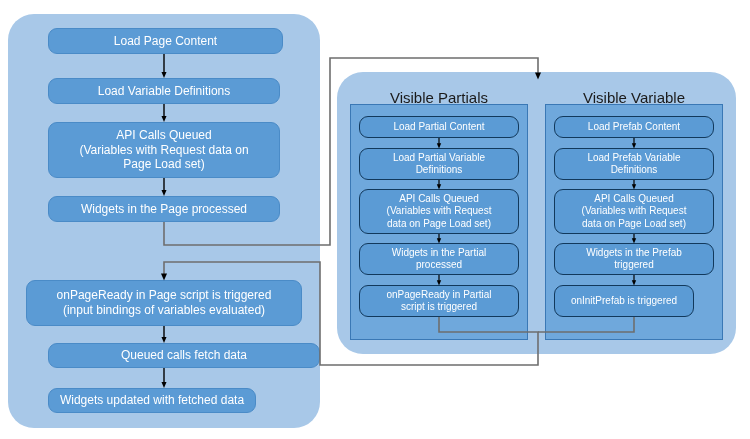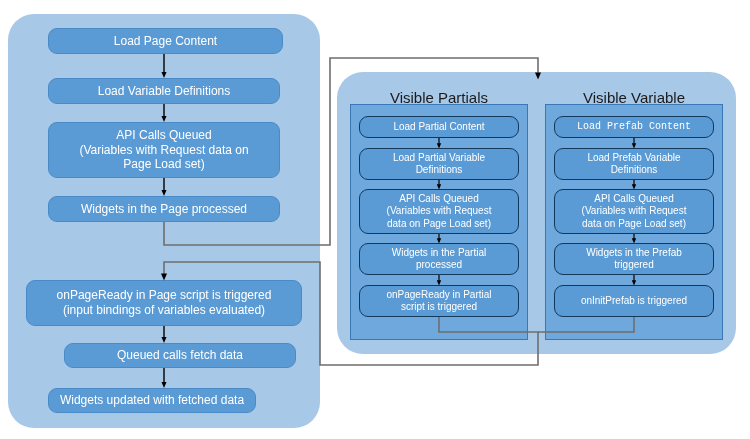--- a/index.html
+++ b/index.html
@@ -108,52 +108,52 @@
 
   <div class="node page-node" style="left:48px; top:122px; width:232px; height:56px;">API Calls Queued
 (Variables with Request data on
 Page Load set)</div>
 
   <div class="node page-node" style="left:48px; top:196px; width:232px; height:26px;">Widgets in the Page processed</div>
 
   <div class="node page-node" style="left:26px; top:280px; width:276px; height:46px;">onPageReady in Page script is triggered
 (input bindings of variables evaluated)</div>
 
-  <div class="node page-node" style="left:64px; top:343px; width:232px; height:25px;border-radius:9px;">Queued calls fetch data</div>
+  <div class="node page-node" style="left:48px; top:343px; width:272px; height:25px;border-radius:9px;">Queued calls fetch data</div>
 
   <div class="node page-node" style="left:48px; top:388px; width:208px; height:25px;">Widgets updated with fetched data</div>
 
   <div class="node sub-node" style="left:359px; top:116px; width:160px; height:22px;">Load Partial Content</div>
 
   <div class="node sub-node" style="left:359px; top:148px; width:160px; height:32px;">Load Partial Variable
 Definitions</div>
 
   <div class="node sub-node" style="left:359px; top:189px; width:160px; height:45px;">API Calls Queued
 (Variables with Request
 data on Page Load set)</div>
 
   <div class="node sub-node" style="left:359px; top:243px; width:160px; height:32px;">Widgets in the Partial
 processed</div>
 
   <div class="node sub-node" style="left:359px; top:285px; width:160px; height:32px;">onPageReady in Partial
 script  is triggered</div>
 
-  <div class="node sub-node" style="left:554px; top:116px; width:160px; height:22px;font-family:Liberation Mono, monospace;">Load Prefab Content</div>
+  <div class="node sub-node" style="left:554px; top:116px; width:160px; height:22px;">Load Prefab Content</div>
 
   <div class="node sub-node" style="left:554px; top:148px; width:160px; height:32px;">Load Prefab Variable
 Definitions</div>
 
   <div class="node sub-node" style="left:554px; top:189px; width:160px; height:45px;">API Calls Queued
 (Variables with Request
 data on Page Load set)</div>
 
   <div class="node sub-node" style="left:554px; top:243px; width:160px; height:32px;">Widgets in the Prefab
 triggered</div>
 
-  <div class="node sub-node" style="left:554px; top:285px; width:160px; height:32px;">onInitPrefab is triggered</div>
+  <div class="node sub-node" style="left:554px; top:285px; width:140px; height:32px;">onInitPrefab is triggered</div>
 
   <svg id="connectors" viewBox="0 0 750 439" xmlns="http://www.w3.org/2000/svg">
     <defs>
       <marker id="ah" markerWidth="7" markerHeight="7" refX="3.2" refY="3" orient="auto" markerUnits="userSpaceOnUse">
         <path d="M0,0.4 L6.2,3 L0,5.6 z" fill="#000000"></path>
       </marker>
       <marker id="ah-sm" markerWidth="6" markerHeight="6" refX="2.8" refY="2.6" orient="auto" markerUnits="userSpaceOnUse">
         <path d="M0,0.4 L5.2,2.6 L0,4.8 z" fill="#000000"></path>
       </marker>
       <marker id="ah-gray" markerWidth="8" markerHeight="8" refX="3.6" refY="3.4" orient="auto" markerUnits="userSpaceOnUse">

